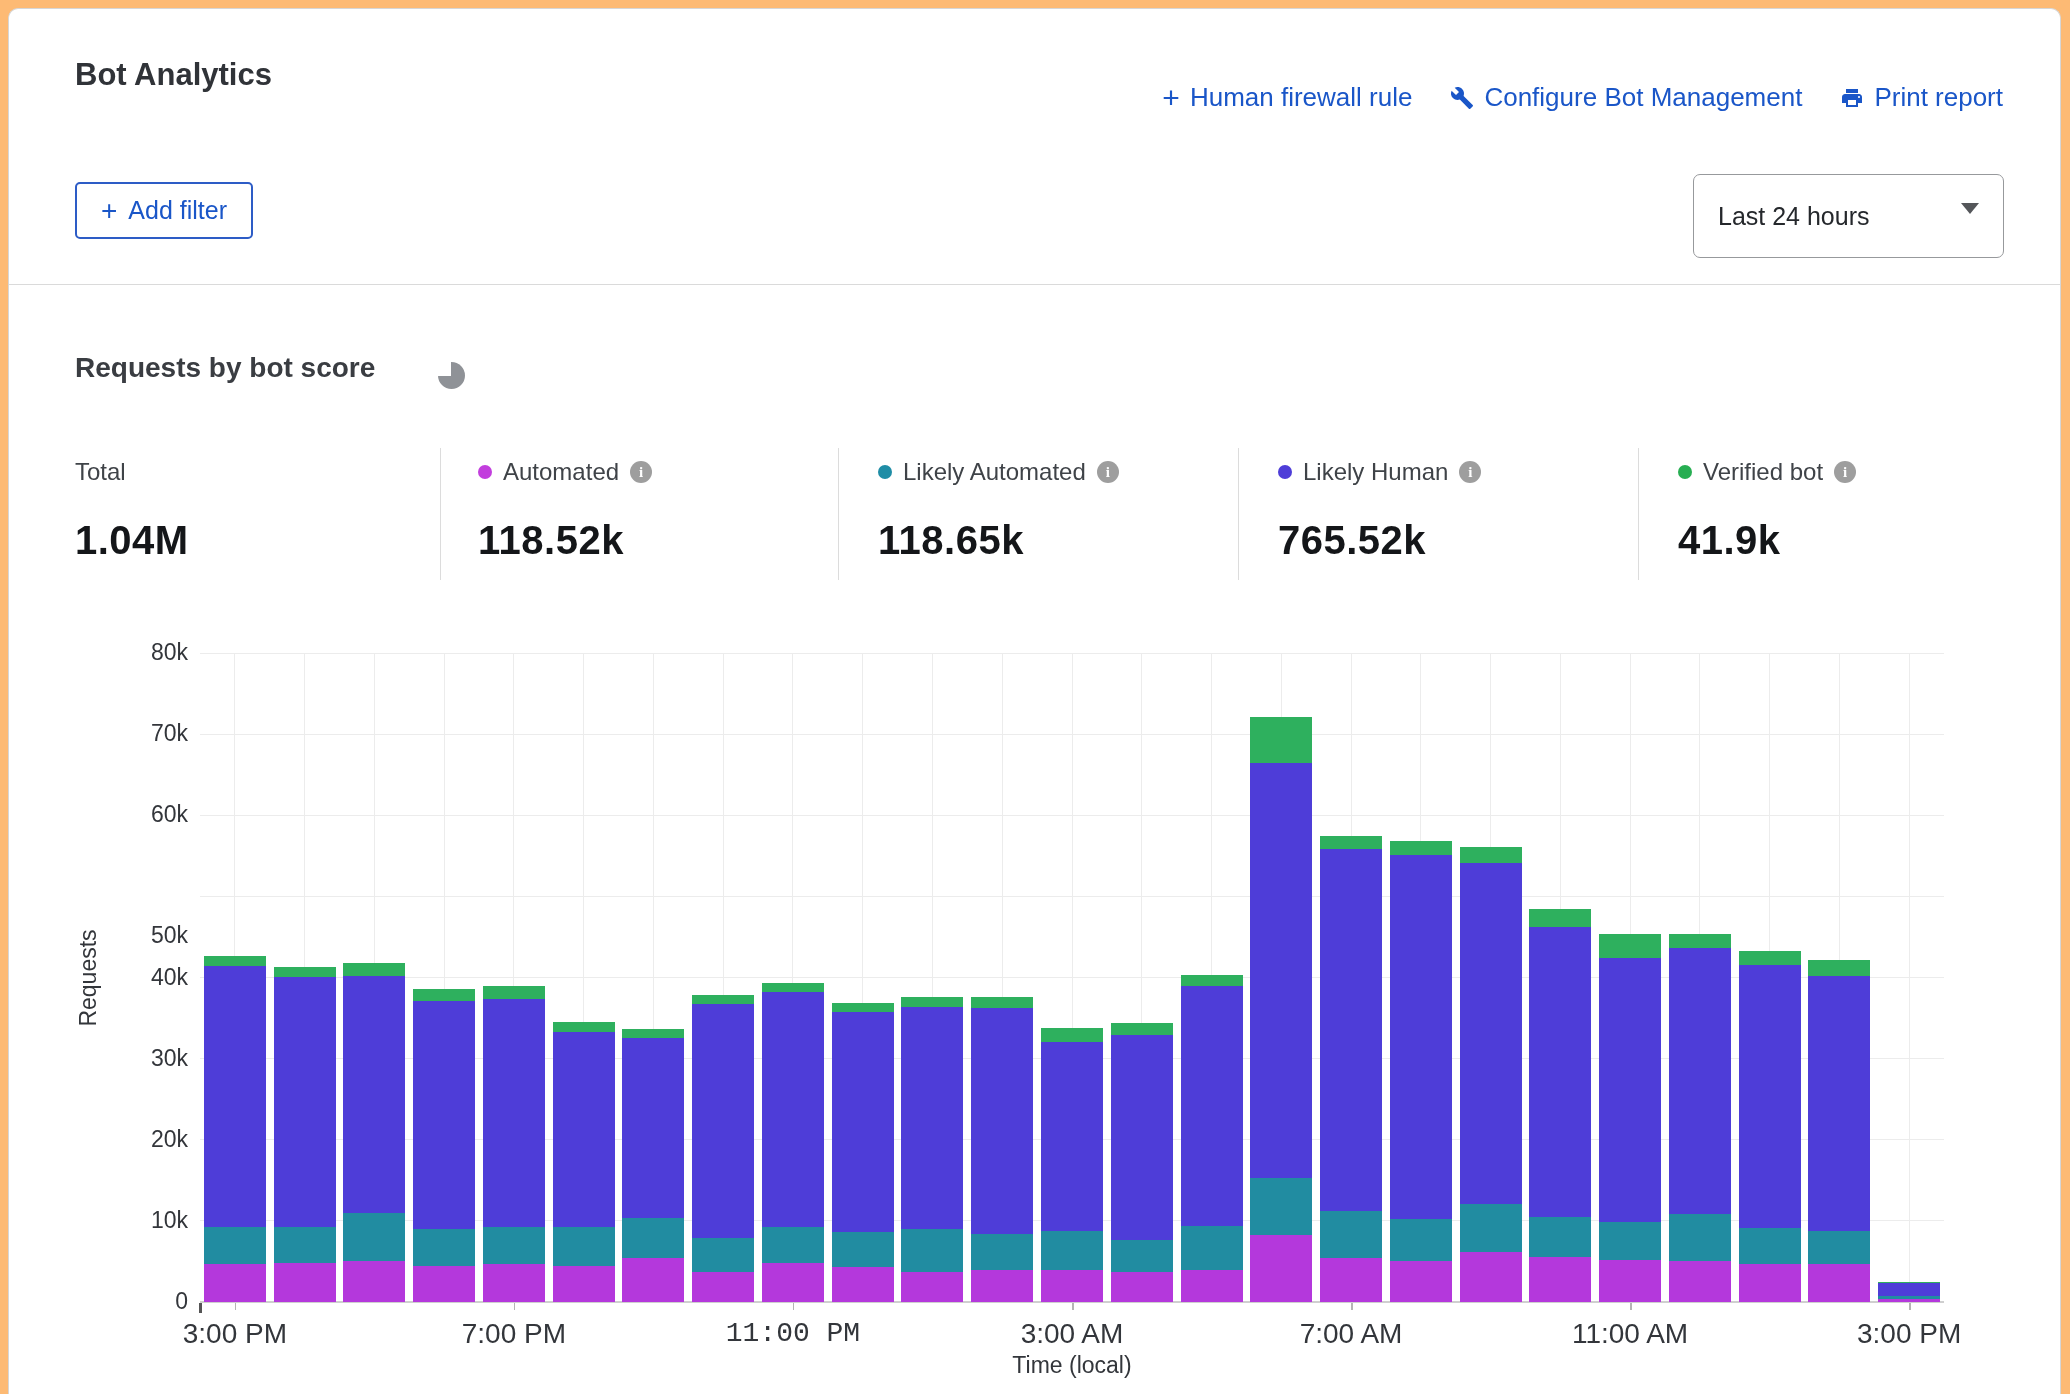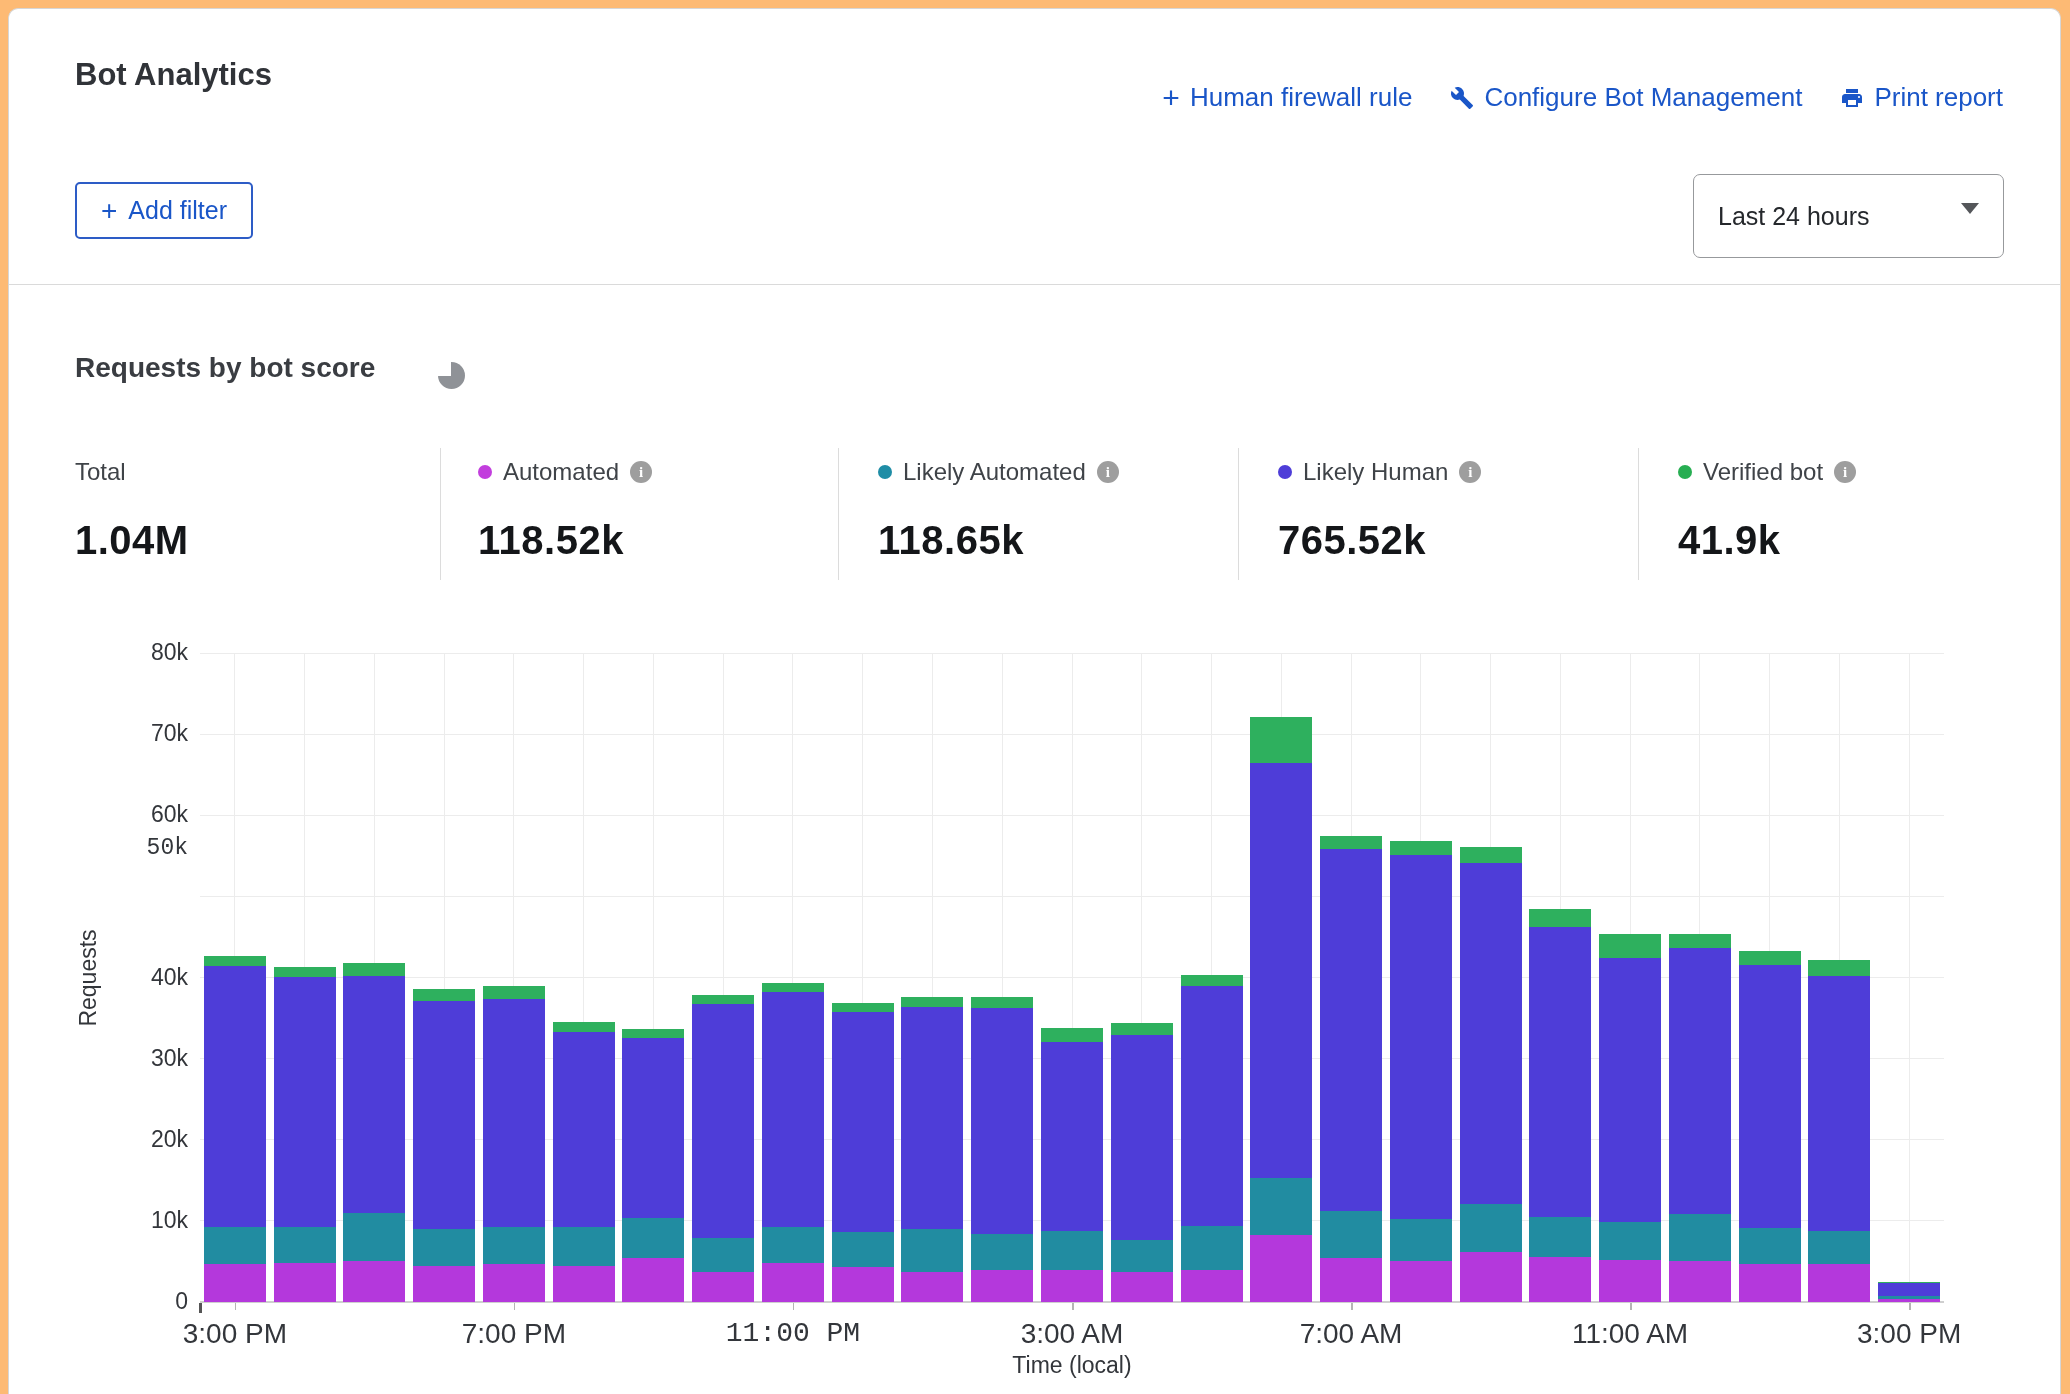--- a/index.html
+++ b/index.html
@@ -346,21 +346,21 @@
         </div>
       </div>
     <div class="origin-tick"></div>
     <div class="y-axis-label">Requests</div>
     <div class="x-axis-label">Time (local)</div>
   <div class="ytick" style="top: 1288px;">0</div>
       <div class="ytick" style="top: 1206.88px;">10k</div>
       <div class="ytick" style="top: 1125.75px;">20k</div>
       <div class="ytick" style="top: 1044.62px;">30k</div>
       <div class="ytick" style="top: 963.5px;">40k</div>
-      <div class="ytick" style="top: 835px; font-family: Liberation Mono, monospace;">50k</div>
+      <div class="ytick" style="top: 922px;">50k</div>
       <div class="ytick" style="top: 801.25px;">60k</div>
       <div class="ytick" style="top: 720.125px;">70k</div>
       <div class="ytick" style="top: 639px;">80k</div>
       <div class="xtick-mark" style="left: 234.88px;"></div>
       <div class="xtick-label" style="left: 234.88px;">3:00 PM</div>
       <div class="xtick-mark" style="left: 513.92px;"></div>
       <div class="xtick-label" style="left: 513.92px;">7:00 PM</div>
       <div class="xtick-mark" style="left: 792.96px;"></div>
       <div class="xtick-label" style="left: 792.96px; font-family: Liberation Mono, monospace;">11:00 PM</div>
       <div class="xtick-mark" style="left: 1072px;"></div>

